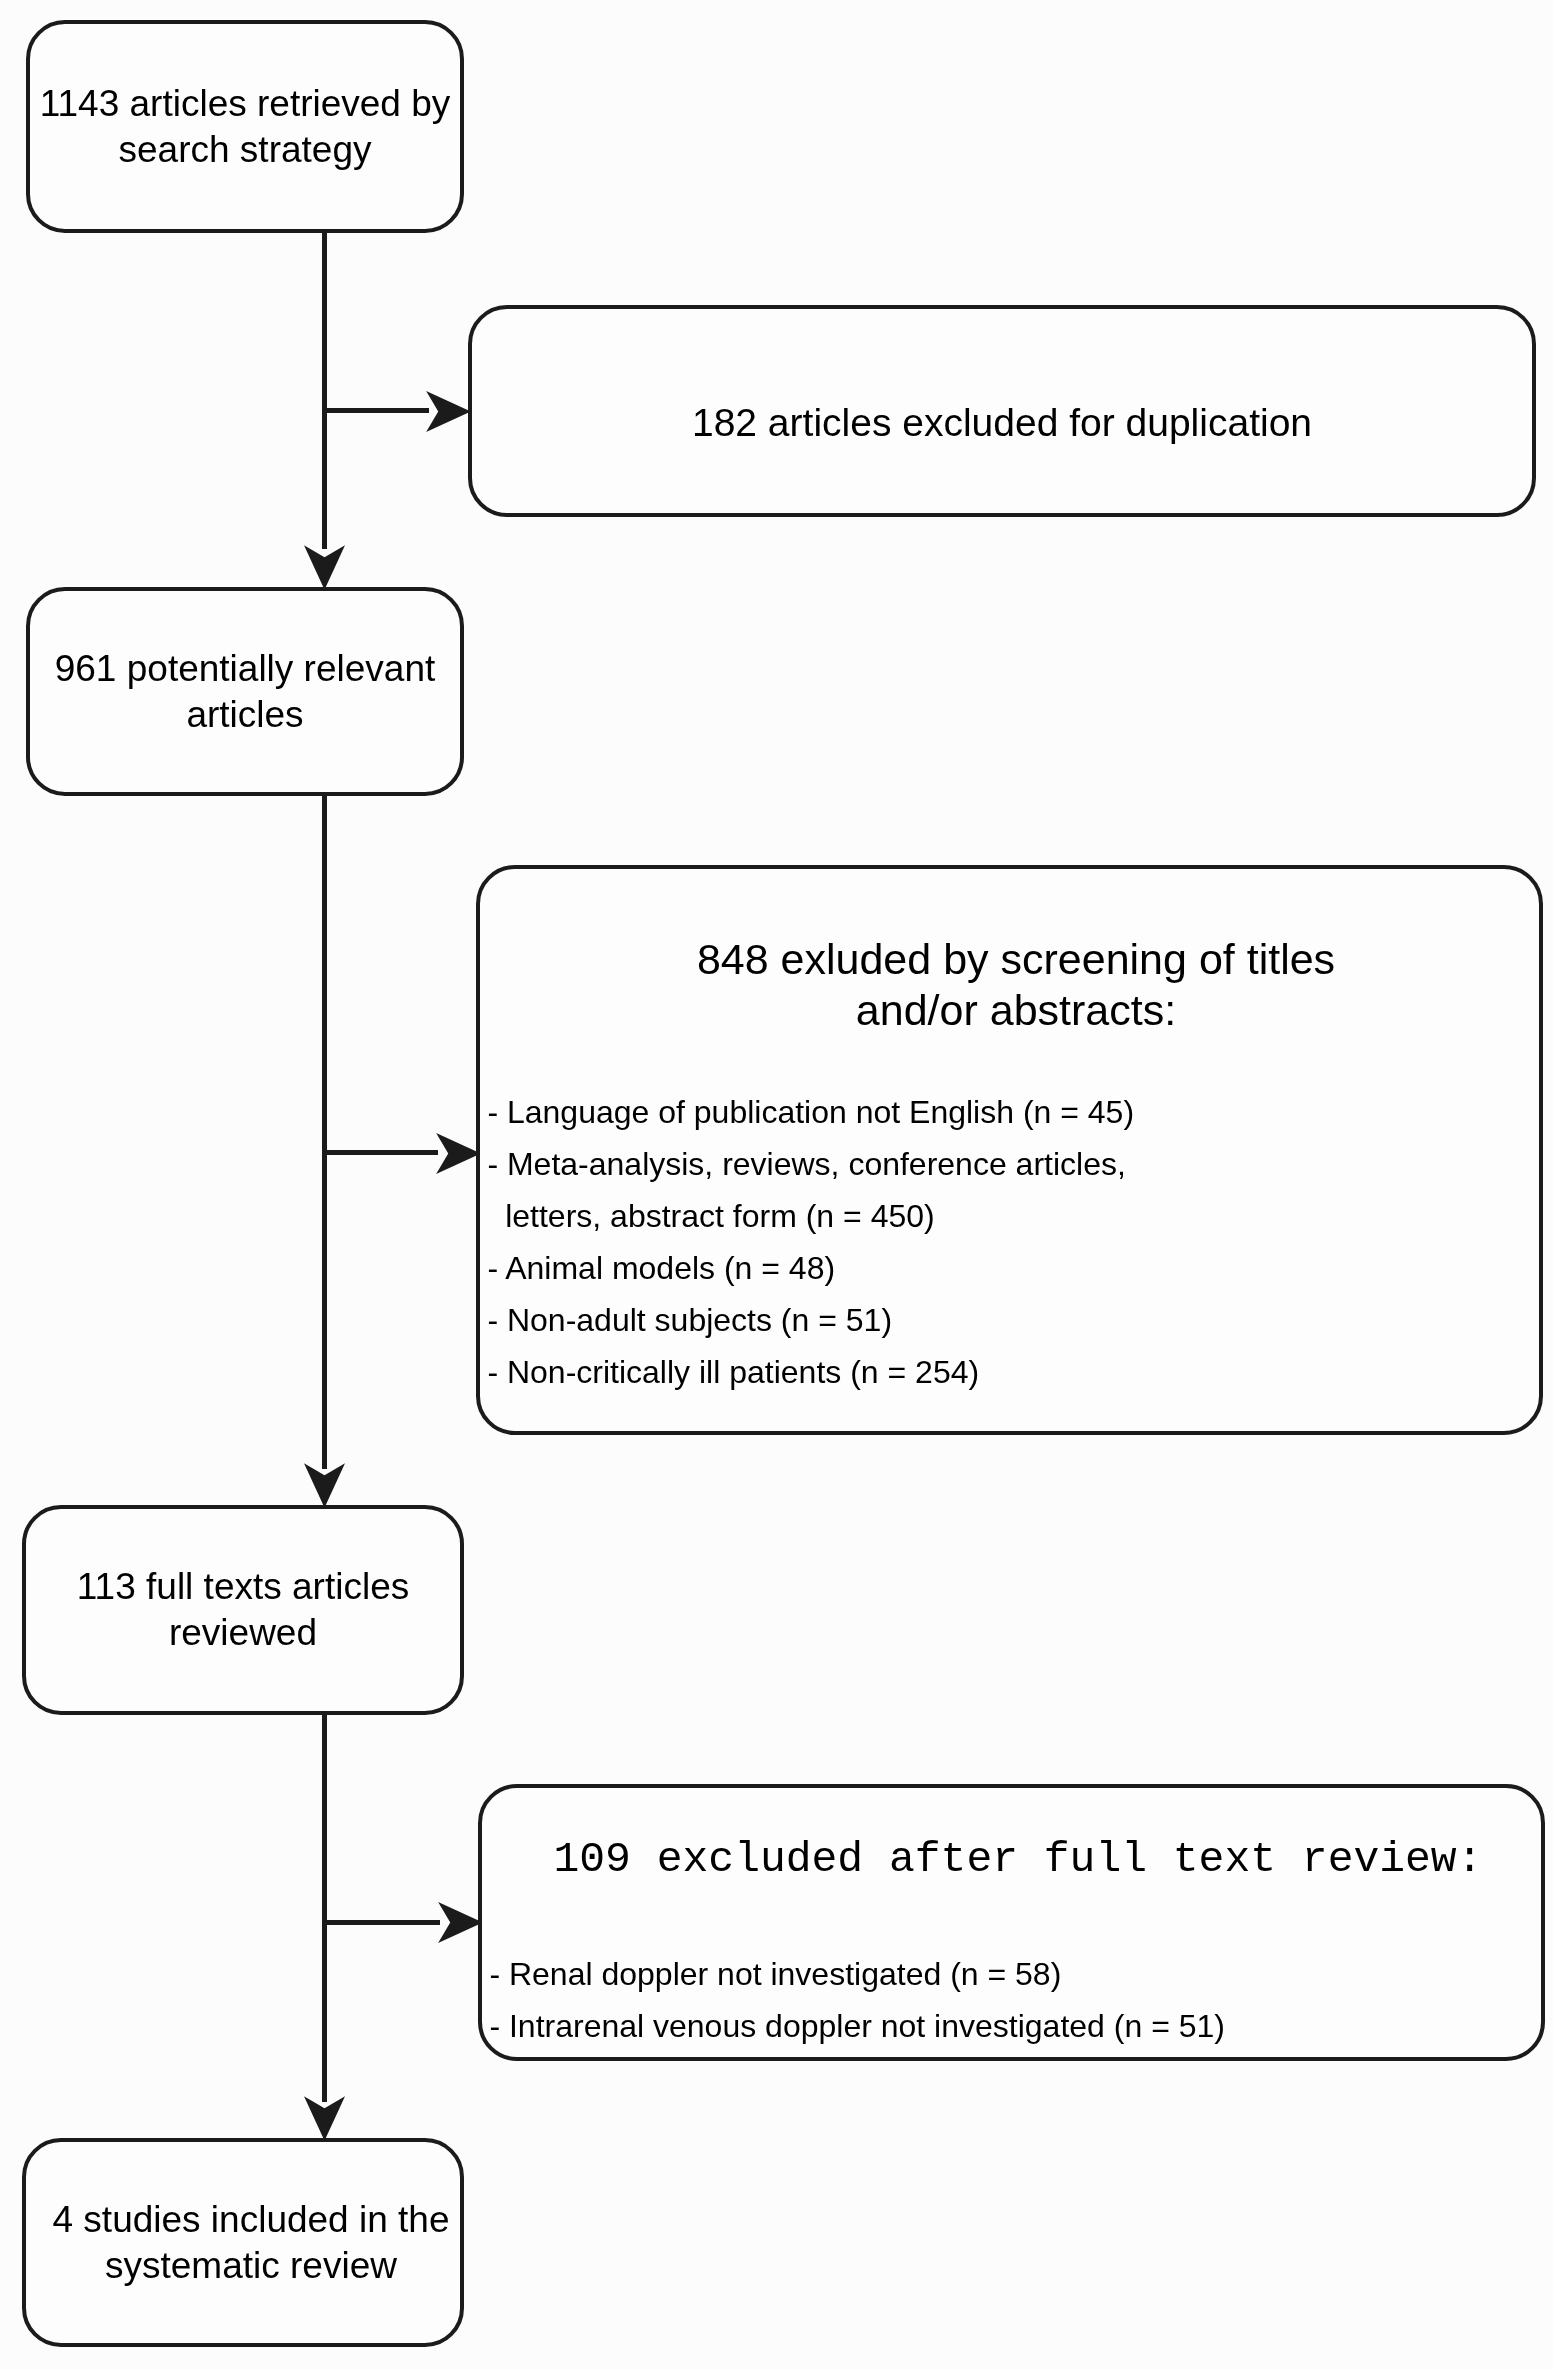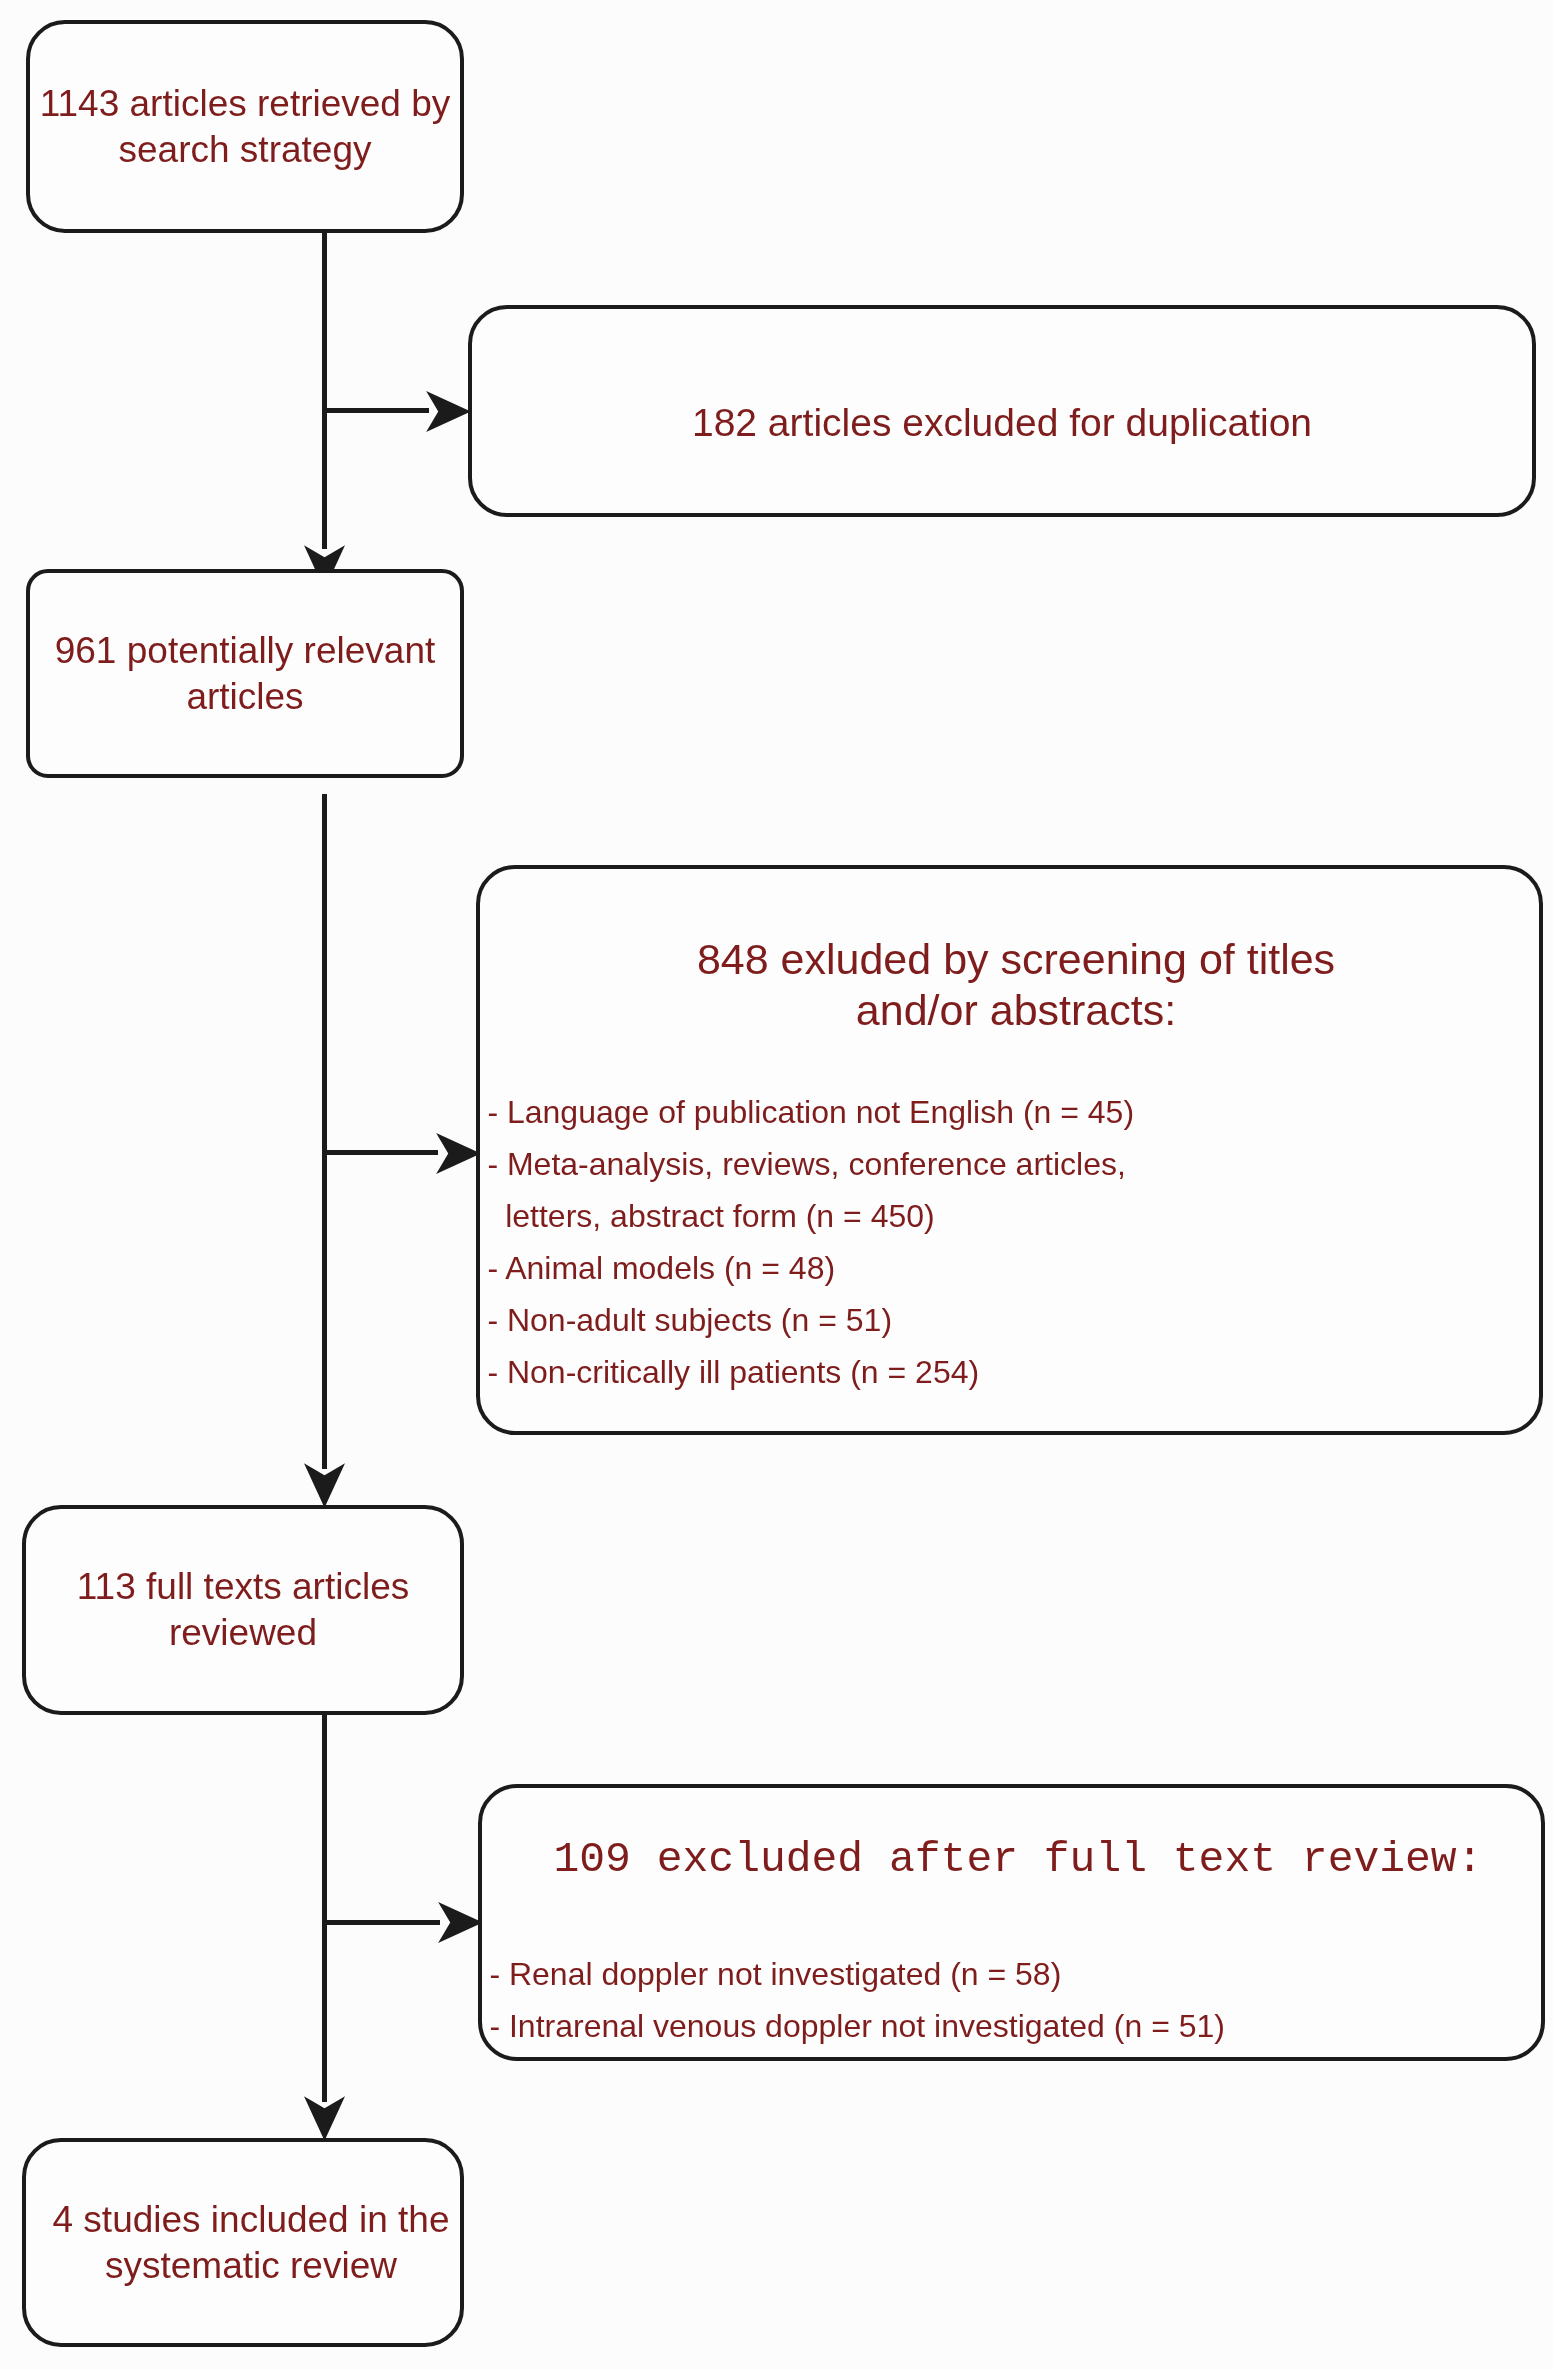--- a/index.html
+++ b/index.html
@@ -6,21 +6,21 @@
     margin: 0;
     padding: 0;
     background: #fbfbfb;
     font-family: "Liberation Sans", "DejaVu Sans", sans-serif;
   }
   .canvas {
     position: relative;
     width: 1554px;
     height: 2369px;
     background: #fcfcfc;
-    color: #7f1d1d;
+    color: #000000;
     overflow: hidden;
   }
   .box {
     position: absolute;
     box-sizing: border-box;
     border: 4.6px solid #1b1b1b;
     border-radius: 39px;
     background: #fdfdfd;
   }
   .box.simple {
@@ -119,21 +119,21 @@
 
   <div class="box simple" id="box-retrieved" style="left:26px; top:20.4px; width:438px; height:213px;">
     <div class="txt">1143 articles retrieved by
 search strategy</div>
   </div>
 
   <div class="box simple" id="box-dup" style="left:468px; top:305px; width:1068px; height:212px;">
     <div class="txt">182 articles excluded for duplication</div>
   </div>
 
-  <div class="box simple" id="box-relevant" style="left:26px; top:569px; width:438px; height:209px;border-radius:22px;">
+  <div class="box simple" id="box-relevant" style="left:26px; top:587px; width:438px; height:209px;">
     <div class="txt">961 potentially relevant
 articles</div>
   </div>
 
   <div class="box detail" id="box-screening" style="left:476px; top:865px; width:1067px; height:570px;">
     <div class="title">848 exluded by screening of titles
 and/or abstracts:</div>
     <div class="list">
       <div class="item">- Language of publication not English (n = 45)</div>
       <div class="item">- Meta-analysis, reviews, conference articles,

